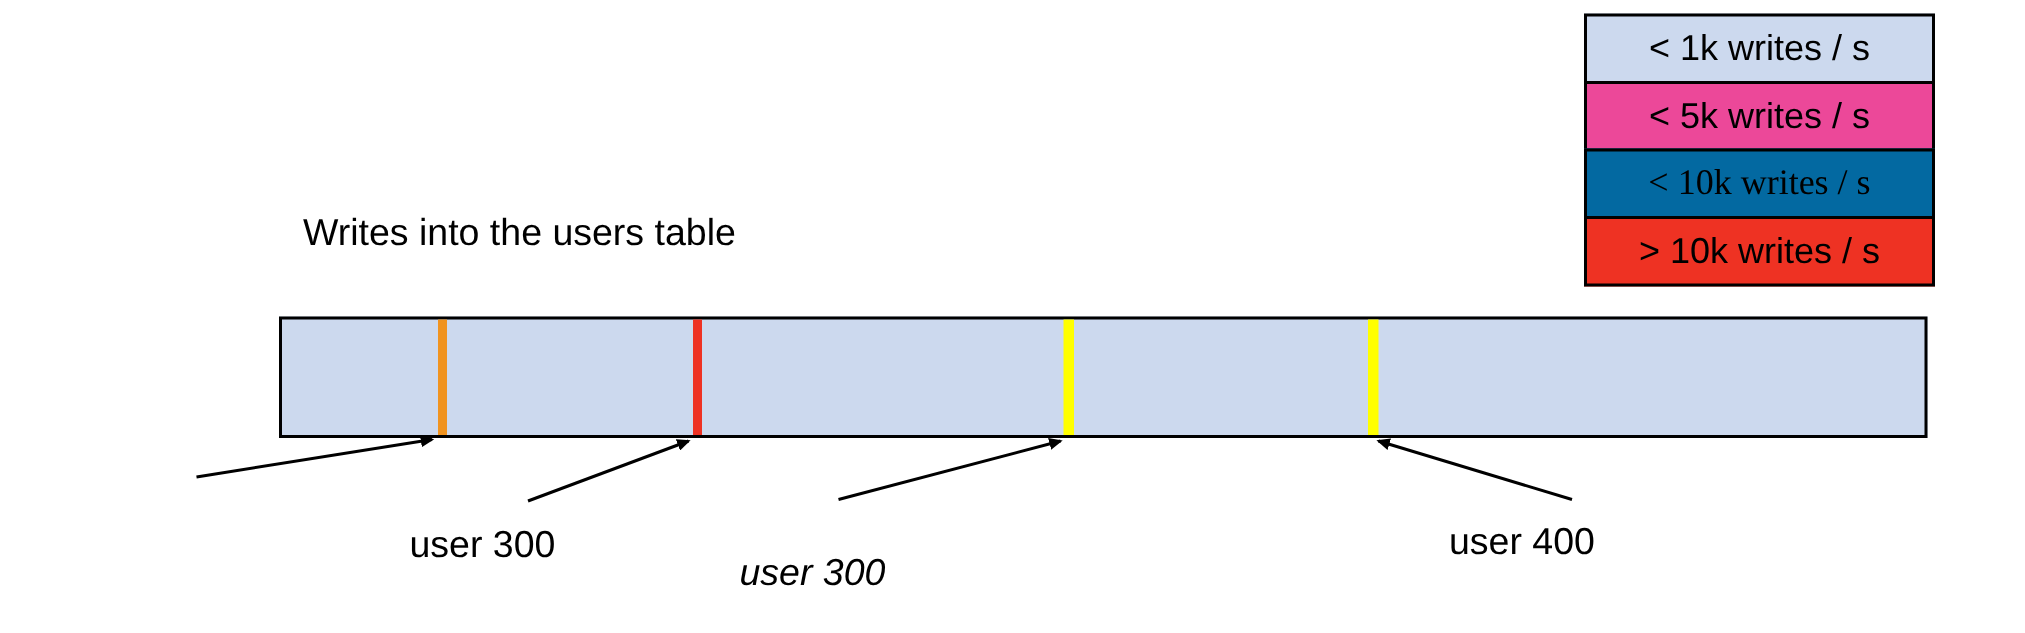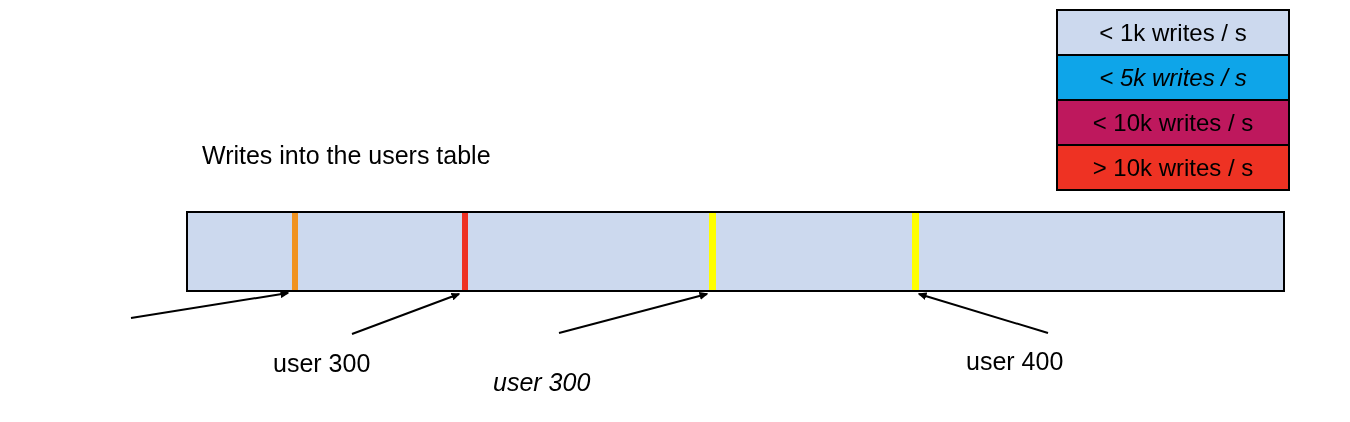--- a/index.html
+++ b/index.html
@@ -87,24 +87,24 @@
 </style>
 </head>
 <body>
 
 <div class="canvas">
 
   <div class="legend">
     <div class="legend-row" style="background-color: rgb(204, 217, 238);">
       <span>&lt; 1k writes / s</span>
     </div>
-    <div class="legend-row" style="background-color: #0ea5e9; font-style: italic;">
+    <div class="legend-row" style="background-color: #ec4899;">
       <span>&lt; 5k writes / s</span>
     </div>
-    <div class="legend-row" style="background-color: #be185d;">
+    <div class="legend-row" style="background-color: #0369a1; font-family: Liberation Serif, serif;">
       <span>&lt; 10k writes / s</span>
     </div>
     <div class="legend-row" style="background-color: rgb(238, 50, 35); text-align: right;">
       <span>&gt; 10k writes / s</span>
     </div>
   </div>
 
   <div class="title">Writes into the users table</div>
 
   <div class="bar" style="background-color: rgb(204, 217, 238);">

